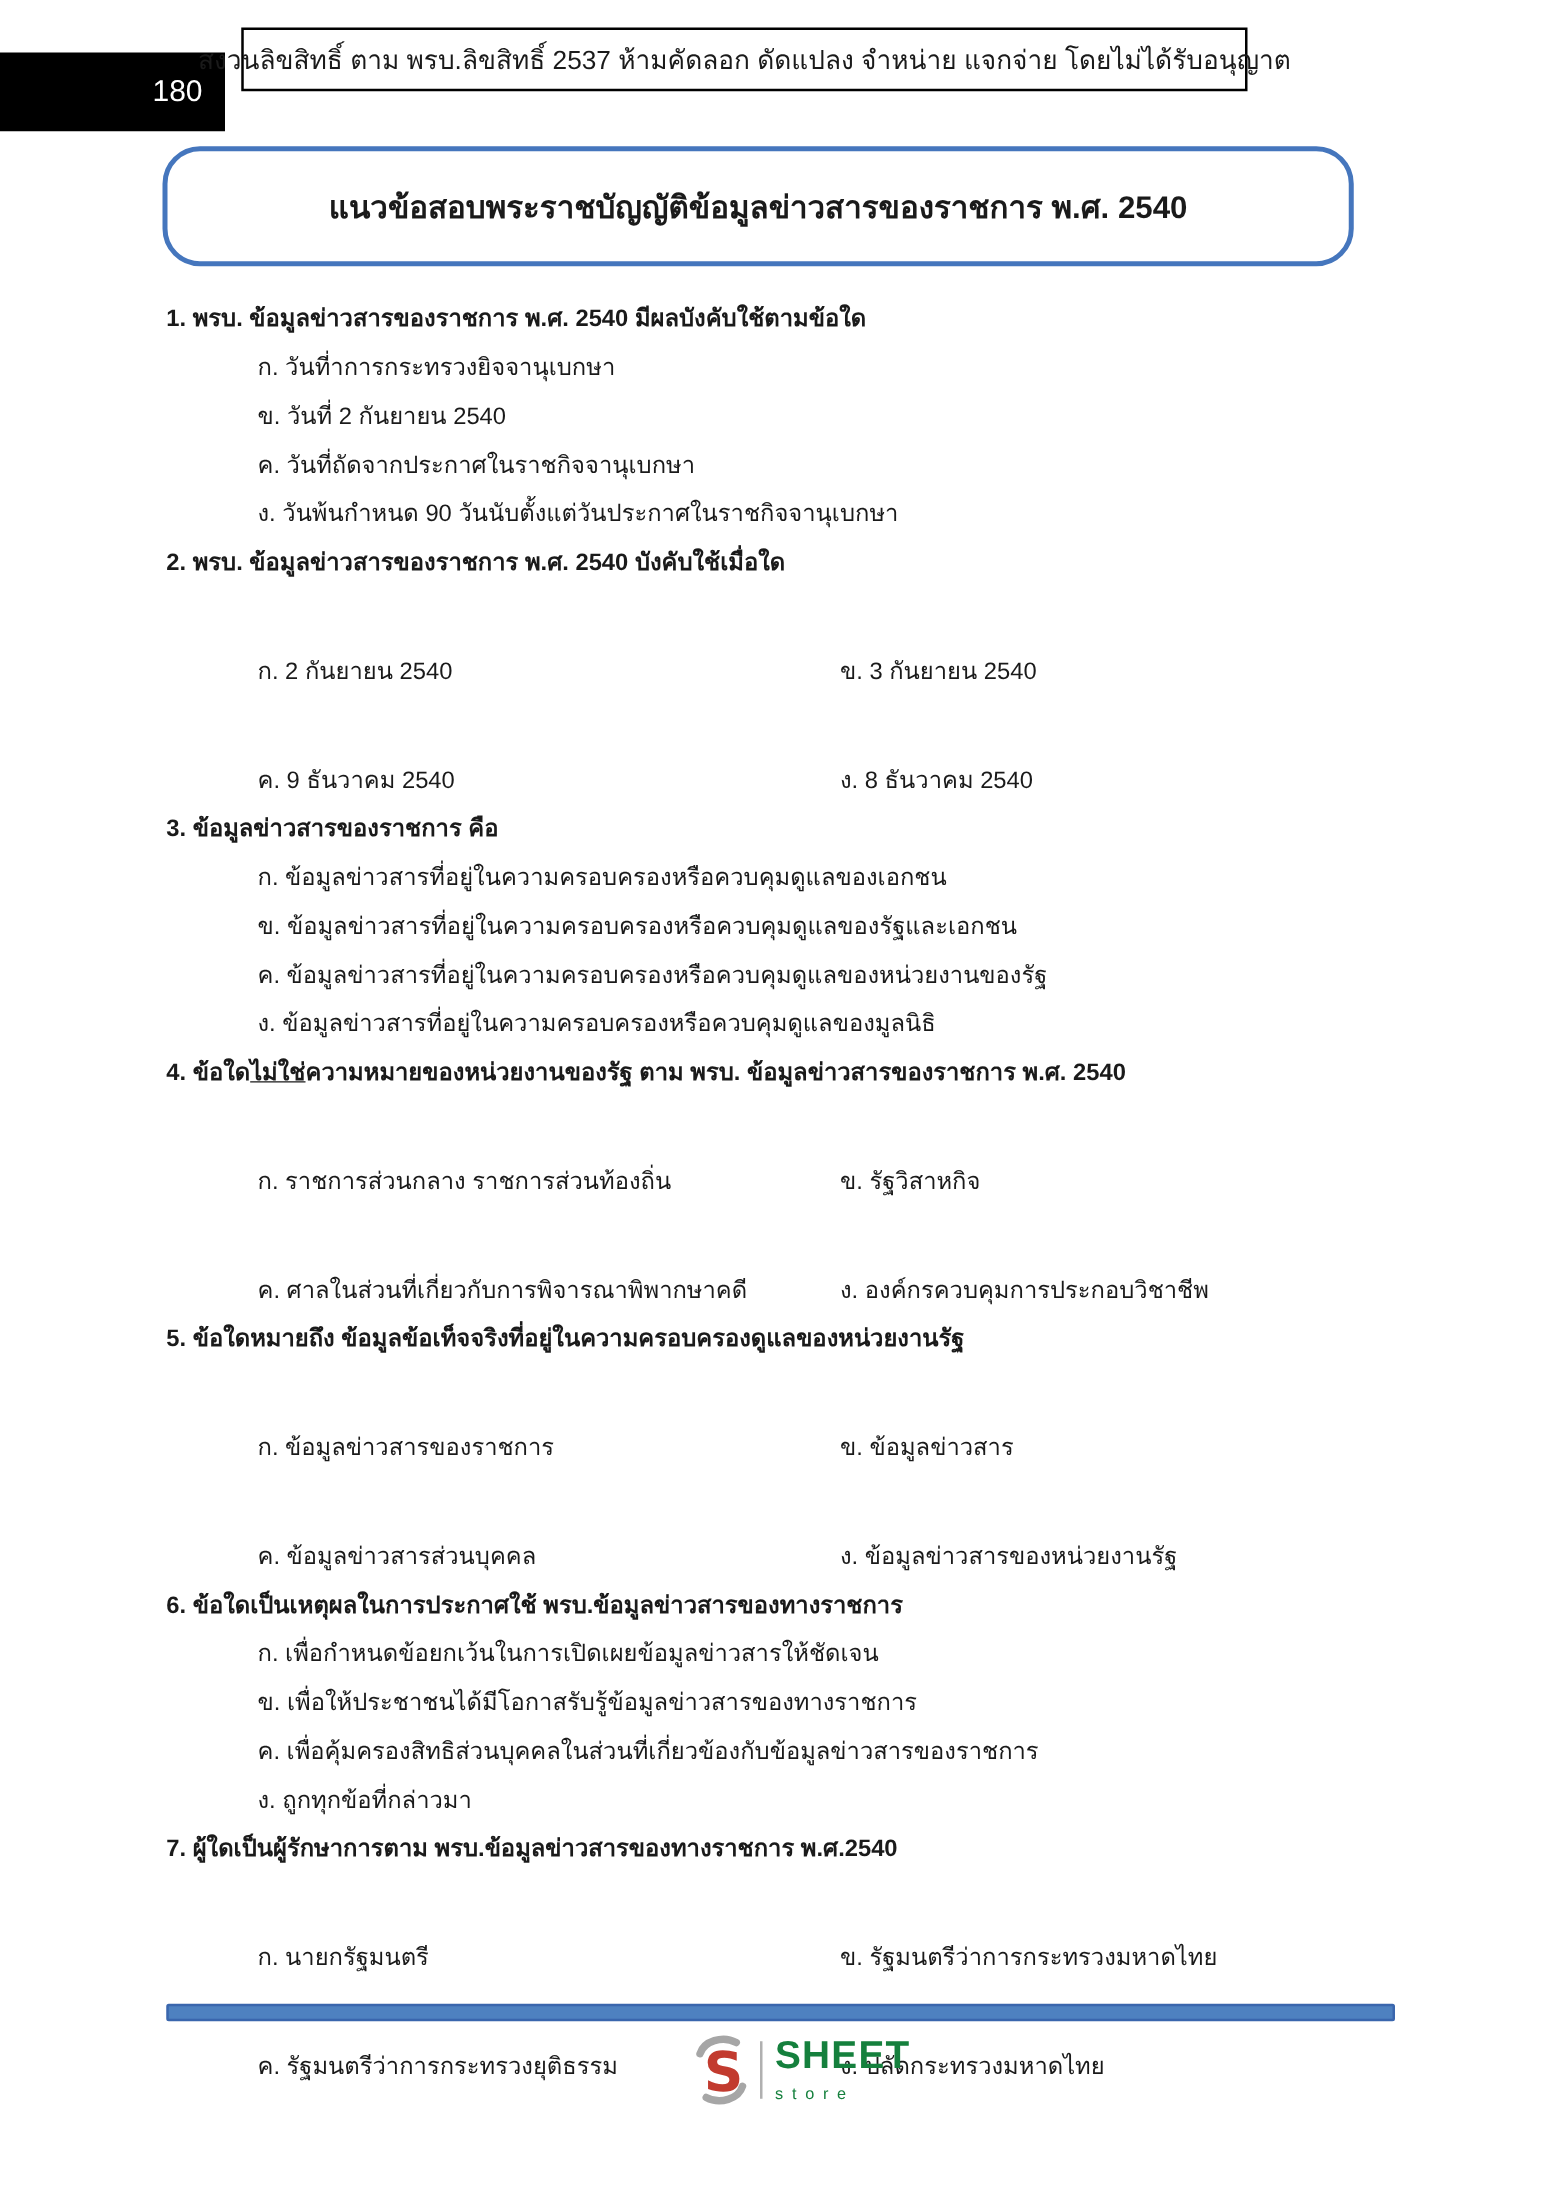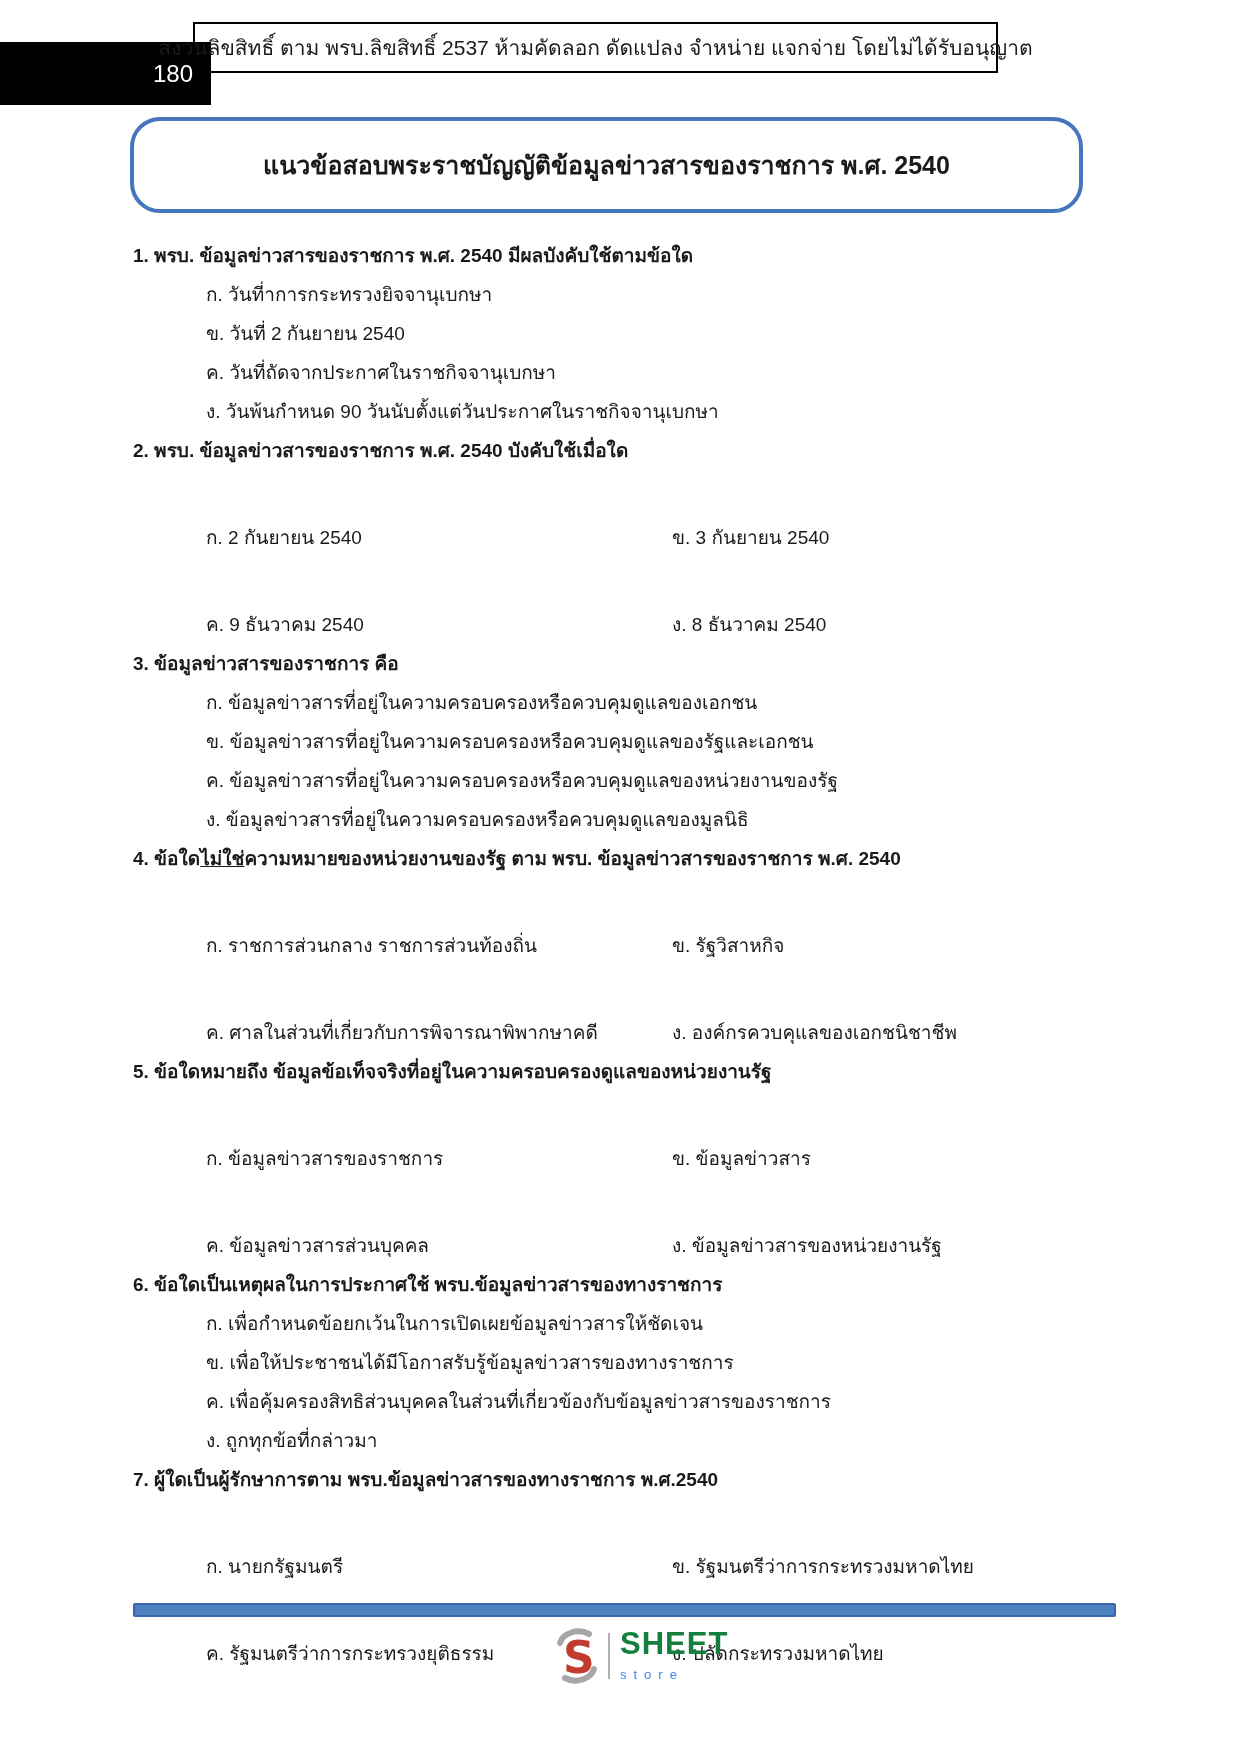--- a/index.html
+++ b/index.html
@@ -7,21 +7,21 @@
   body {
     position:relative;
     width:1241px; height:1755px;
     font-family:"Liberation Sans","DejaVu Sans",sans-serif;
     color:#1a1a1a;
     overflow:hidden;
   }
 
   
   .page-num-box {
-    position:absolute; left:0; top:42px; width:211px; height:63px;
+    position:absolute; left:0; top:42px; width:180px; height:63px;
     background:#000000; color:#ffffff;
     display:flex; align-items:center; justify-content:flex-end;
     padding-right:18px; font-size:24px;
   }
   .copyright-box {
     position:absolute; left:193px; top:22px; width:805px; height:51px;
     border:2px solid #000000;
     display:flex; align-items:center; justify-content:center;
     font-size:21px; white-space:nowrap;
   }
@@ -49,21 +49,21 @@
     background:#4e81c0; border:2px solid #3a66ad; border-radius:2px;
   }
   .logo {
     position:absolute; left:552px; top:1628px; height:56px;
     display:flex; align-items:center;
   }
   .logo-mark { width:50px; height:56px; position:relative; }
   .logo-divider { width:2px; height:46px; background:#b0b0b0; margin:0 10px 0 6px; }
   .logo-text-wrap { display:flex; flex-direction:column; justify-content:center; }
   .logo-main { font-size:31px; font-weight:bold; color:#15803d; letter-spacing:1px; line-height:30px; }
-  .logo-sub  { font-size:13px; color:#3b82f6; letter-spacing:7px; line-height:16px; margin-top:8px; }
+  .logo-sub  { font-size:13px; color:#15803d; letter-spacing:7px; line-height:16px; margin-top:8px; }
 </style>
 </head>
 <body>
 
 <div class="page-num-box">
   <span>180</span>
 </div>
 <div class="copyright-box">
   <span>สงวนลิขสิทธิ์ ตาม พรบ.ลิขสิทธิ์ 2537 ห้ามคัดลอก ดัดแปลง จำหน่าย แจกจ่าย โดยไม่ได้รับอนุญาต</span>
 </div>
@@ -102,21 +102,21 @@
   </div>
 
   <div>
     <div class="q-title"><span>4. ข้อใด</span><span class="u">ไม่ใช่</span><span>ความหมายของหน่วยงานของรัฐ ตาม พรบ. ข้อมูลข่าวสารของราชการ พ.ศ. 2540</span></div>
     <div class="opt-row">
       <span class="col1">ก. ราชการส่วนกลาง  ราชการส่วนท้องถิ่น</span>
       <span>ข. รัฐวิสาหกิจ</span>
     </div>
     <div class="opt-row">
       <span class="col1">ค. ศาลในส่วนที่เกี่ยวกับการพิจารณาพิพากษาคดี</span>
-      <span>ง. องค์กรควบคุแลของเอกชนิชาชีพ</span>
+      <span>ง. องค์กรควบคุมการประกอบวิชาชีพ</span>
     </div>
   </div>
 
   <div>
     <div class="q-title">5. ข้อใดหมายถึง ข้อมูลข้อเท็จจริงที่อยู่ในความครอบครองดูแลของหน่วยงานรัฐ</div>
     <div class="opt-row">
       <span class="col1">ก. ข้อมูลข่าวสารของราชการ</span>
       <span>ข. ข้อมูลข่าวสาร</span>
     </div>
     <div class="opt-row">

